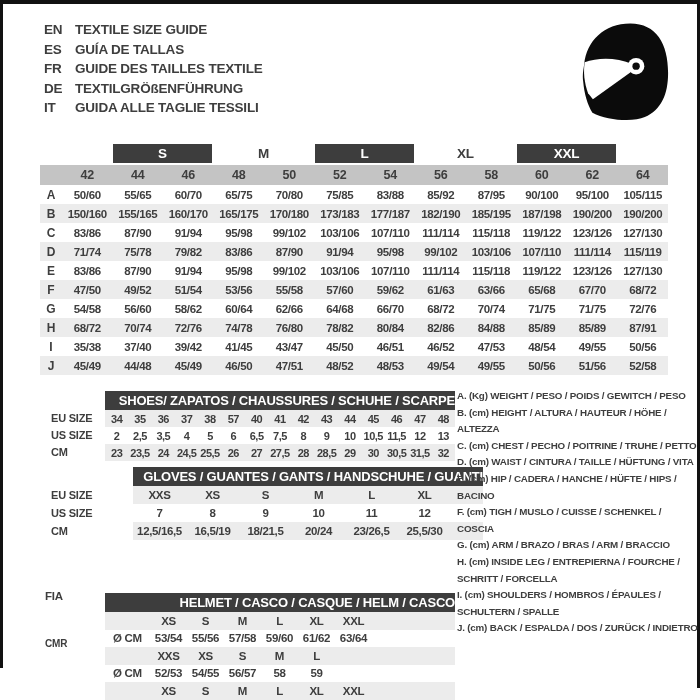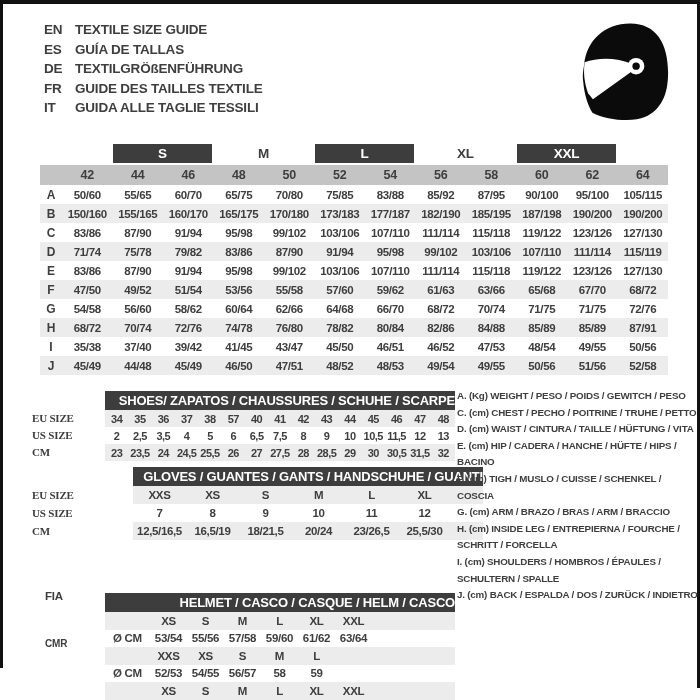--- a/index.html
+++ b/index.html
@@ -42,21 +42,21 @@
   .shoe-cell{flex:1;text-align:center;font-size:11px;letter-spacing:-0.5px;white-space:nowrap;}
   .gloves-table{top:467px;margin-left:28px;}
   .gloves-table .trow{height:18px;}
   .glove-cell{width:53px;text-align:center;font-size:11.5px;letter-spacing:-0.35px;white-space:nowrap;}
   .helmet-table{top:553px;margin-top:40px;}
   .helmet-table .trow{height:17.5px;}
   .helm-cell{width:37px;text-align:center;font-size:11.5px;letter-spacing:-0.3px;white-space:nowrap;}
   .helm-unit{width:45px;}
 
   .side-label{font-size:11px;letter-spacing:-0.2px;white-space:nowrap;}
-  .side-labels{position:absolute;left:32px;font-family:Liberation Serif, serif;}
+  .side-labels{position:absolute;left:51px;}
   .shoes-labels{top:410px;}
   .shoes-labels .side-label{height:17px;line-height:17px;}
   .gloves-labels{top:486px;}
   .gloves-labels .side-label{height:18px;line-height:18px;}
   .lbl-fia{position:absolute;left:45px;top:590px;font-size:11.5px;}
   .lbl-cmr{position:absolute;left:45px;top:638px;font-size:10px;}
   .lbl-ece{position:absolute;left:45px;top:660px;font-size:11.5px;margin-top:42px;}
 
   
   .legend{position:absolute;left:457px;top:388px;width:242px;}
@@ -72,26 +72,26 @@
 <div class="langs">
     <div class="lang-row">
       <div class="lang-code">EN</div>
       <div class="lang-text">TEXTILE SIZE GUIDE</div>
     </div>
     <div class="lang-row">
       <div class="lang-code">ES</div>
       <div class="lang-text">GUÍA DE TALLAS</div>
     </div>
     <div class="lang-row">
+      <div class="lang-code">FR</div>
+      <div class="lang-text">GUIDE DES TAILLES TEXTILE</div>
+    </div>
+    <div class="lang-row">
       <div class="lang-code">DE</div>
       <div class="lang-text">TEXTILGRÖßENFÜHRUNG</div>
-    </div>
-    <div class="lang-row">
-      <div class="lang-code">FR</div>
-      <div class="lang-text">GUIDE DES TAILLES TEXTILE</div>
     </div>
     <div class="lang-row">
       <div class="lang-code">IT</div>
       <div class="lang-text">GUIDA ALLE TAGLIE TESSILI</div>
     </div>
   </div>
 
 <svg class="helmet-logo" viewBox="0 0 100 104" xmlns="http://www.w3.org/2000/svg" aria-hidden="true">
   <path fill="#0b0b0b" d="M58 3 C 31 3, 13 21, 10.5 45 C 9.5 52, 8.5 57, 9.5 63 C 10.5 75, 14 87, 19 95 C 34 103, 61 105, 73 99.5 C 90 92, 97 76, 97 54 C 97 24, 85 3, 58 3 Z"></path>
   <path fill="#ffffff" d="M11 43 C 9.5 53, 10.5 64, 14.5 75 L 19.5 81 L 58 53.5 L 60.5 45 C 43 37.5, 24.5 38, 11 43 Z"></path>
@@ -443,20 +443,21 @@
         <div class="helm-cell">61</div>
       </div>
     </div>
 </div>
 <div class="side-label lbl-fia">FIA</div>
 <div class="side-label lbl-cmr">CMR</div>
 <div class="side-label lbl-ece">ECE</div>
 
 <div class="legend">
     <div class="legend-item">A. (Kg) WEIGHT / PESO / POIDS / GEWITCH / PESO</div>
+    <div class="legend-item">B. (cm) HEIGHT / ALTURA / HAUTEUR / HÖHE / ALTEZZA</div>
     <div class="legend-item">C. (cm) CHEST / PECHO / POITRINE / TRUHE / PETTO</div>
     <div class="legend-item">D. (cm) WAIST / CINTURA / TAILLE / HÜFTUNG / VITA</div>
     <div class="legend-item">E. (cm) HIP / CADERA / HANCHE / HÜFTE / HIPS / BACINO</div>
     <div class="legend-item">F. (cm) TIGH / MUSLO / CUISSE / SCHENKEL / COSCIA</div>
     <div class="legend-item">G. (cm) ARM / BRAZO / BRAS / ARM / BRACCIO</div>
     <div class="legend-item">H. (cm) INSIDE LEG / ENTREPIERNA / FOURCHE / SCHRITT / FORCELLA</div>
     <div class="legend-item">I. (cm) SHOULDERS / HOMBROS / ÉPAULES / SCHULTERN / SPALLE</div>
     <div class="legend-item">J. (cm) BACK / ESPALDA / DOS / ZURÜCK / INDIETRO</div>
   </div>
 

